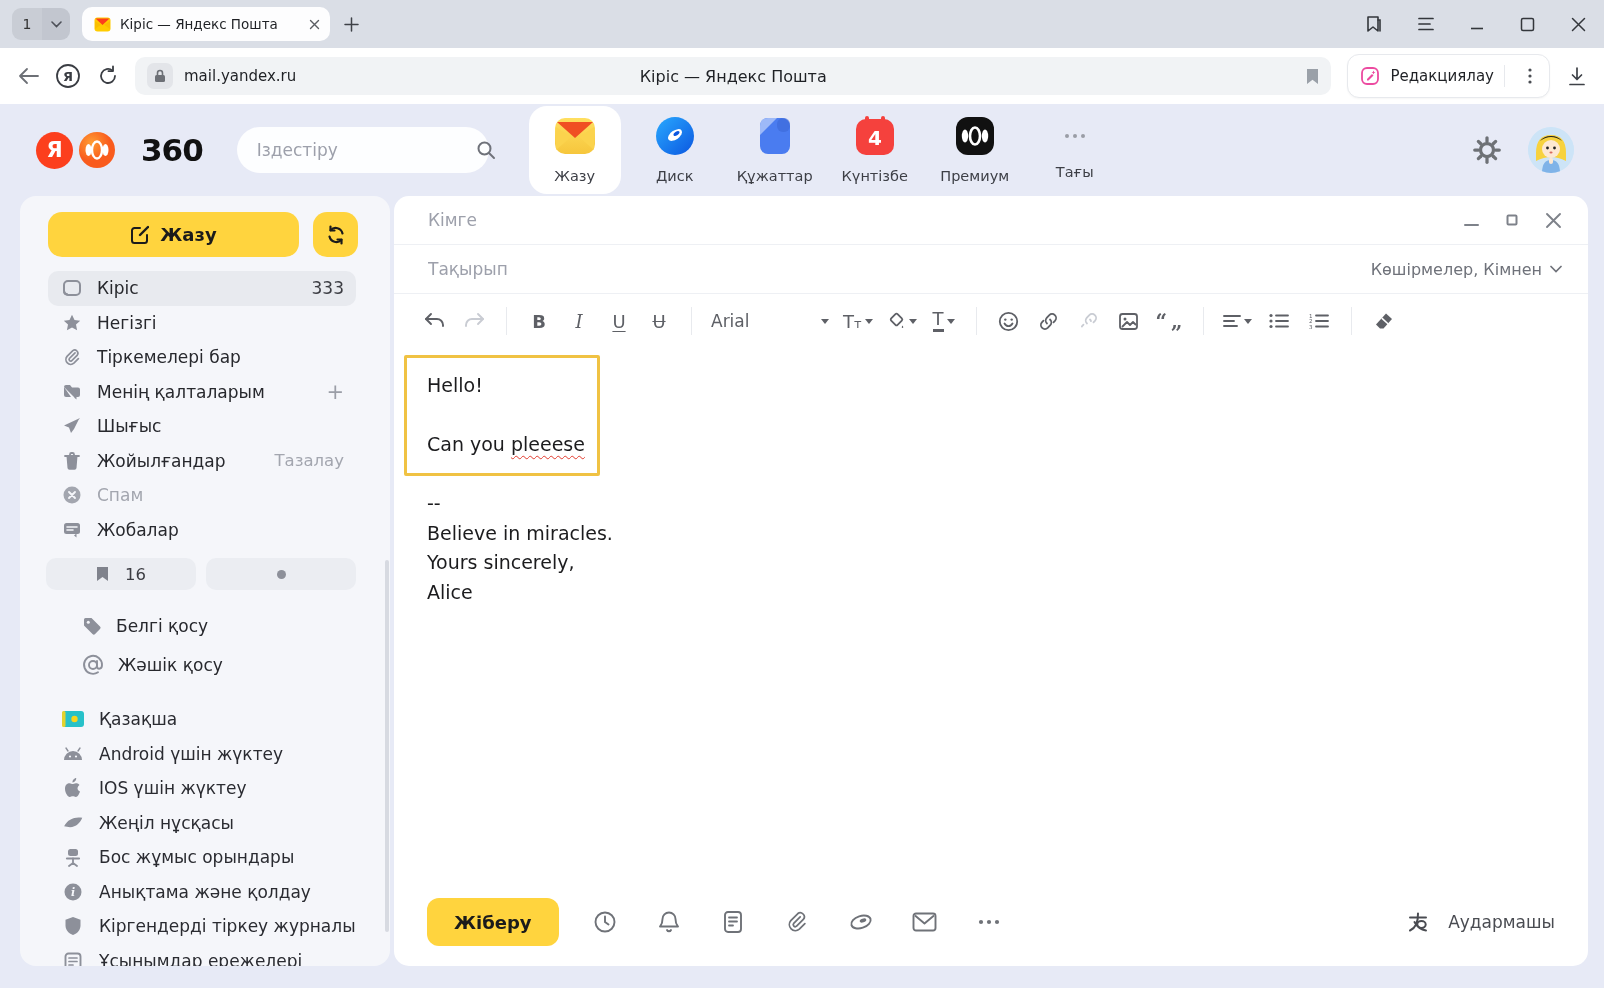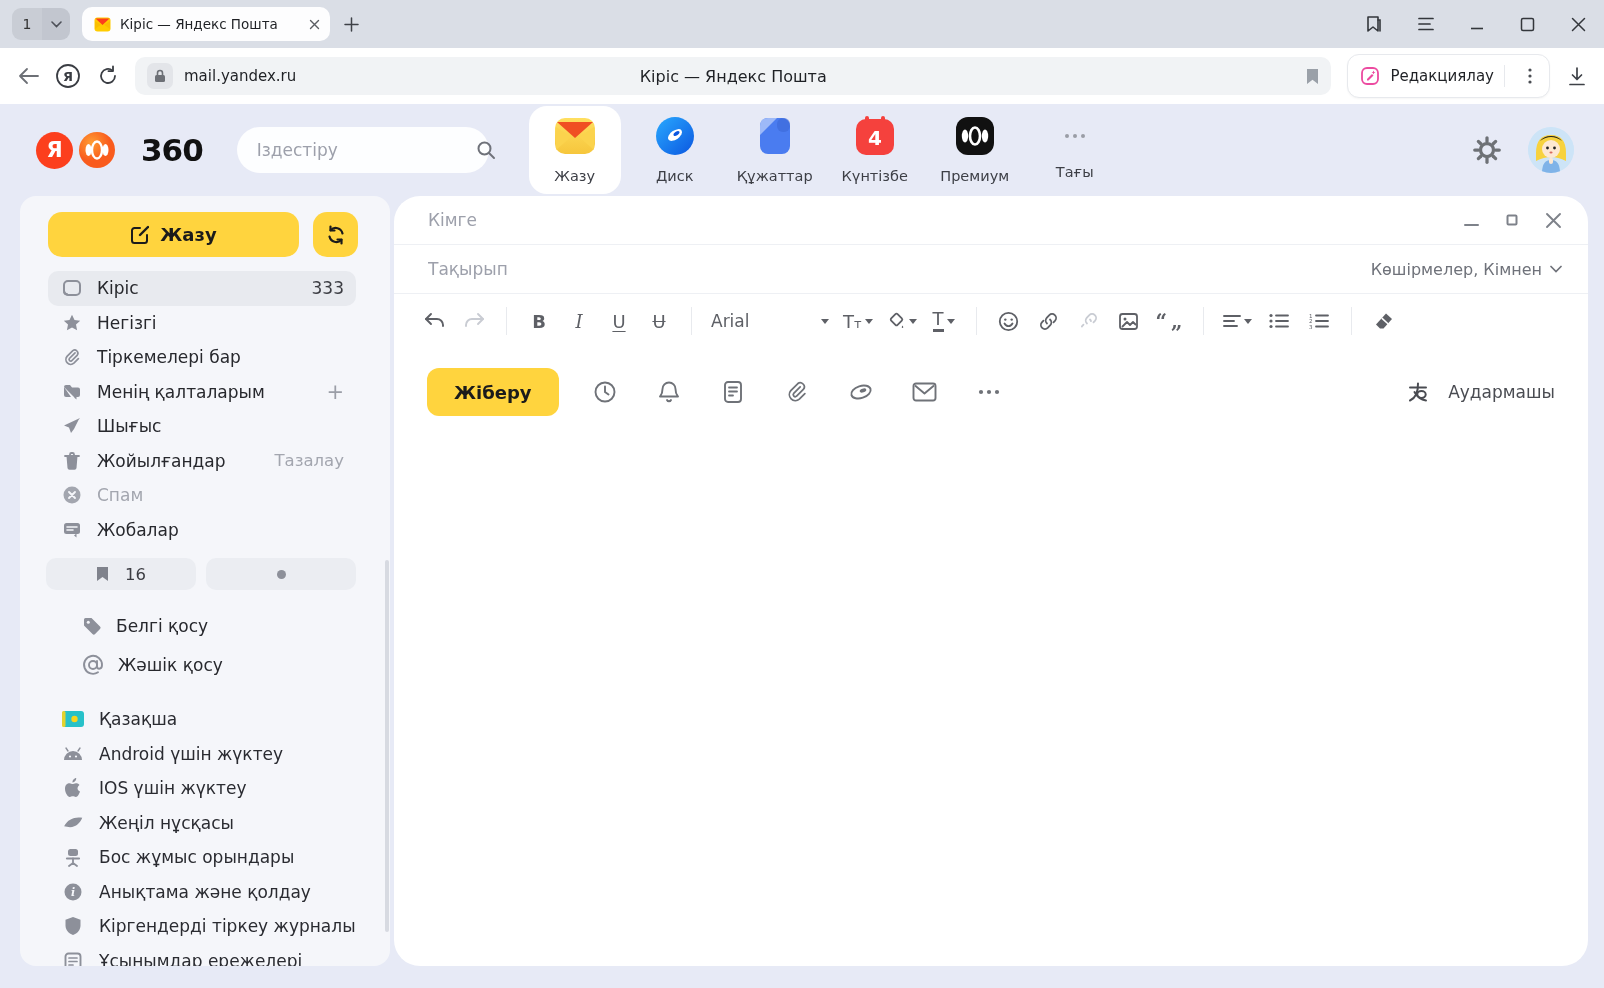--- a/index.html
+++ b/index.html
@@ -77,21 +77,21 @@
 
   ul.opts { list-style:none; padding:6px 34px 0 62px; }
   ul.opts li { height:39px; display:flex; align-items:center; gap:14px; font-size:17px; color:#27282d; cursor:pointer; }
   ul.opts li .fic { color:#8d909a; }
 
   ul.links { list-style:none; padding:18px 34px 0 28px; }
   ul.links li { height:34.5px; display:flex; align-items:center; gap:15px; font-size:17px; color:#2a2b31; padding-left:14px; cursor:pointer; }
   ul.links li .fic { color:#8d909a; width:22px; }
 
   
-  .compose { flex:1; background:#fff; border-radius:26px; position:relative; display:flex; flex-direction:column; }
+  .compose { flex:1; background:#fff; border-radius:15px; position:relative; display:flex; flex-direction:column; }
   .crow { height:49px; display:flex; align-items:center; padding:0 26px 0 34px; border-bottom:1px solid #eef0f4; }
   .crow input { flex:1; border:none; outline:none; font-size:17px; color:#333; font-family:inherit; background:transparent; }
   .crow input::placeholder { color:#9da0ab; }
   .winctl { display:flex; align-items:center; gap:27px; color:#7e828a; }
   .ccfrom { display:flex; align-items:center; gap:8px; font-size:16px; color:#6f727a; cursor:pointer; }
 
   .fmtbar { height:54px; display:flex; align-items:center; padding:0 22px; color:#5e6066; gap:4px; }
   .fmtbar .tbtn { height:36px; min-width:36px; padding:0 5px; display:flex; align-items:center; justify-content:center; gap:3px; border-radius:8px; cursor:pointer; }
   .fmtbar .vsep { width:1px; height:28px; background:#e8eaee; margin:0 10px; }
   .fmtbar .disabled { color:#c9ccd3; }
@@ -725,20 +725,33 @@
         </span>
         <span class="vsep"></span>
         <span class="tbtn">
           <svg width="20" height="18" viewBox="0 0 20 18">
               <path d="M12 1.5l6 5.5-8.5 9.5H6L2 12.5z" fill="currentColor"></path>
               <path d="M7.8 6.2l6.4 5.8" stroke="#fff" stroke-width="1.6"></path>
             </svg>
         </span>
       </div>
 
+      <div class="cbody">
+        <div class="annobox"></div>
+        <div class="bodytext">
+          <div>Hello!</div>
+          <div></div>
+          <div><span>Can you </span><span class="misspell">pleeese</span></div>
+          <div></div>
+          <div>--</div>
+          <div>Believe in miracles.</div>
+          <div>Yours sincerely,</div>
+          <div>Alice</div>
+        </div>
+      </div>
 
       <div class="bottombar">
         <button class="btn-send">Жіберу</button>
         <div class="bicons">
           <span class="bbtn">
             <svg width="24" height="24" viewBox="0 0 24 24">
                 <circle cx="12" cy="12" r="9.5" fill="none" stroke="currentColor" stroke-width="1.9"></circle>
                 <path d="M12 6.5V12l3.5 2.5" fill="none" stroke="currentColor" stroke-width="1.9" stroke-linecap="round"></path>
               </svg>
           </span>

